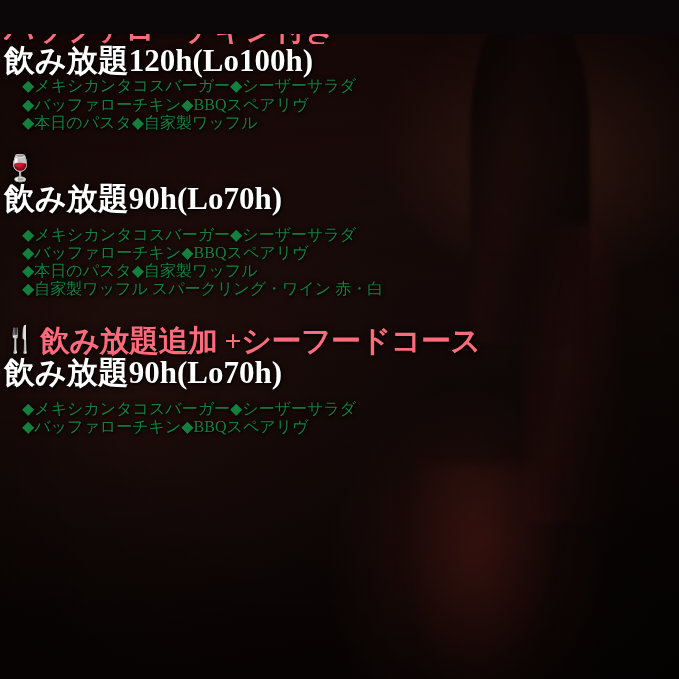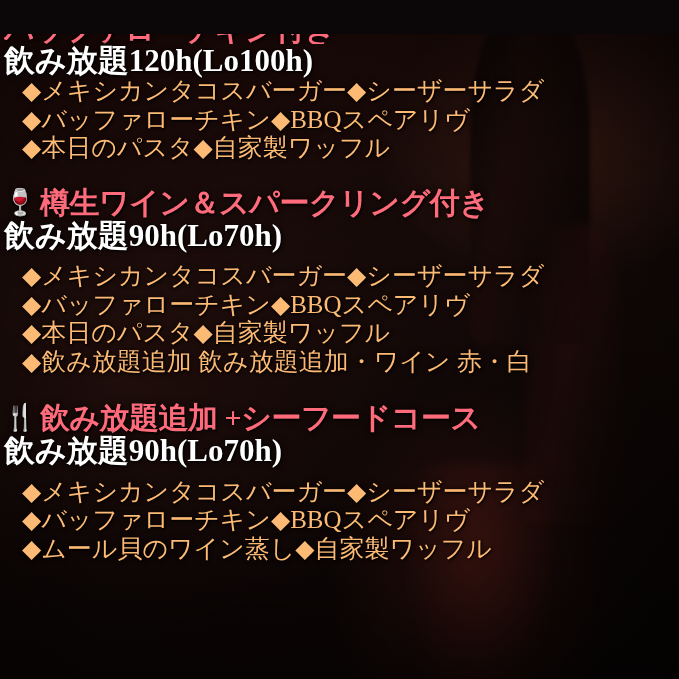--- a/index.html
+++ b/index.html
@@ -99,22 +99,22 @@
   }
   .subline {
     color: #ffffff;
     font-weight: bold;
     font-size: 31px;
     line-height: 1.08;
     white-space: nowrap;
     text-shadow: 1px 1px 2px rgba(0,0,0,0.95), 0 0 6px rgba(0,0,0,0.85);
   }
   .item {
-    color: #fdba74;
-    font-size: 25px;
+    color: #15803d;
+    font-size: 16px;
     line-height: 1.14;
     white-space: nowrap;
     text-shadow: 1px 1px 2px rgba(0,0,0,0.95), 0 0 5px rgba(0,0,0,0.8);
   }
   .items {
     padding-left: 18px;
   }
   .clip-top {
     height: 10px;
     overflow: hidden;
@@ -152,42 +152,40 @@
         <div class="item">◆バッファローチキン◆BBQスペアリヴ</div>
         <div class="item">◆本日のパスタ◆自家製ワッフル</div>
       </div>
     </div>
 
     <div class="gap-m"></div>
 
     <div class="section">
       <div class="headline">
         <span class="emoji">🍷</span>
-        <span>樽生ワイン＆スパークリング付き</span>
       </div>
       <div class="subline">飲み放題90h(Lo70h)</div>
       <div class="gap-s"></div>
       <div class="items">
         <div class="item">◆メキシカンタコスバーガー◆シーザーサラダ</div>
         <div class="item">◆バッファローチキン◆BBQスペアリヴ</div>
         <div class="item">◆本日のパスタ◆自家製ワッフル</div>
-        <div class="item">◆飲み放題追加 飲み放題追加・ワイン 赤・白</div>
+        <div class="item">◆自家製ワッフル スパークリング・ワイン 赤・白</div>
       </div>
     </div>
 
     <div class="gap-l"></div>
 
     <div class="section">
       <div class="headline">
         <span class="emoji">🍴</span>
         <span>飲み放題追加 +シーフードコース</span>
       </div>
       <div class="subline">飲み放題90h(Lo70h)</div>
       <div class="gap-s"></div>
       <div class="items">
         <div class="item">◆メキシカンタコスバーガー◆シーザーサラダ</div>
         <div class="item">◆バッファローチキン◆BBQスペアリヴ</div>
-        <div class="item">◆ムール貝のワイン蒸し◆自家製ワッフル</div>
       </div>
     </div>
 
   </div>
 </div>
 
 </body></html>

